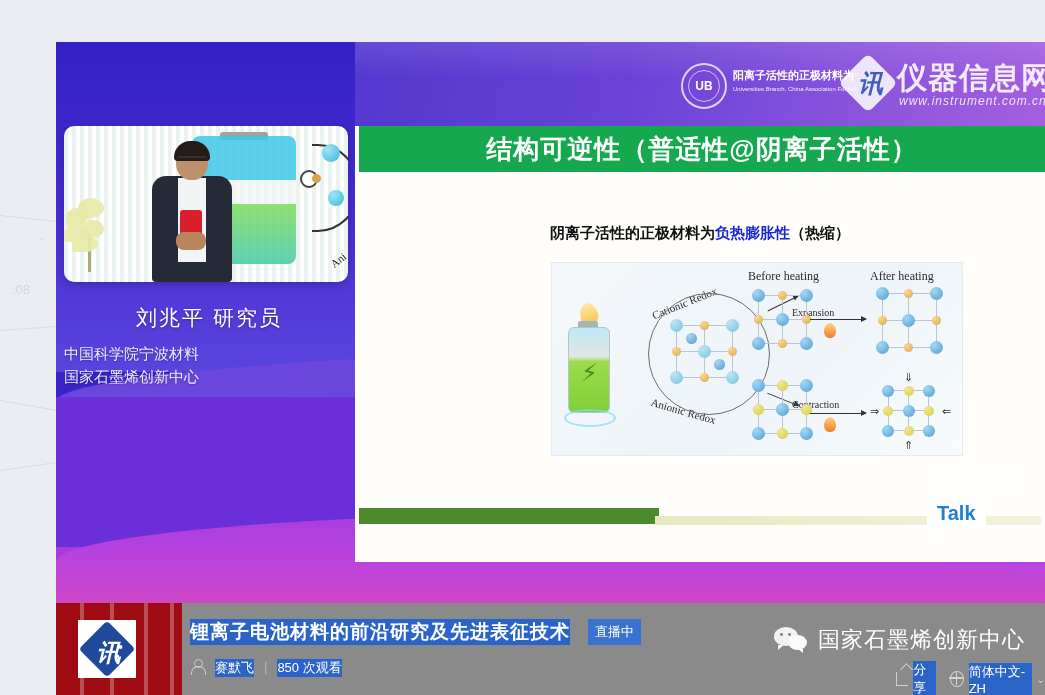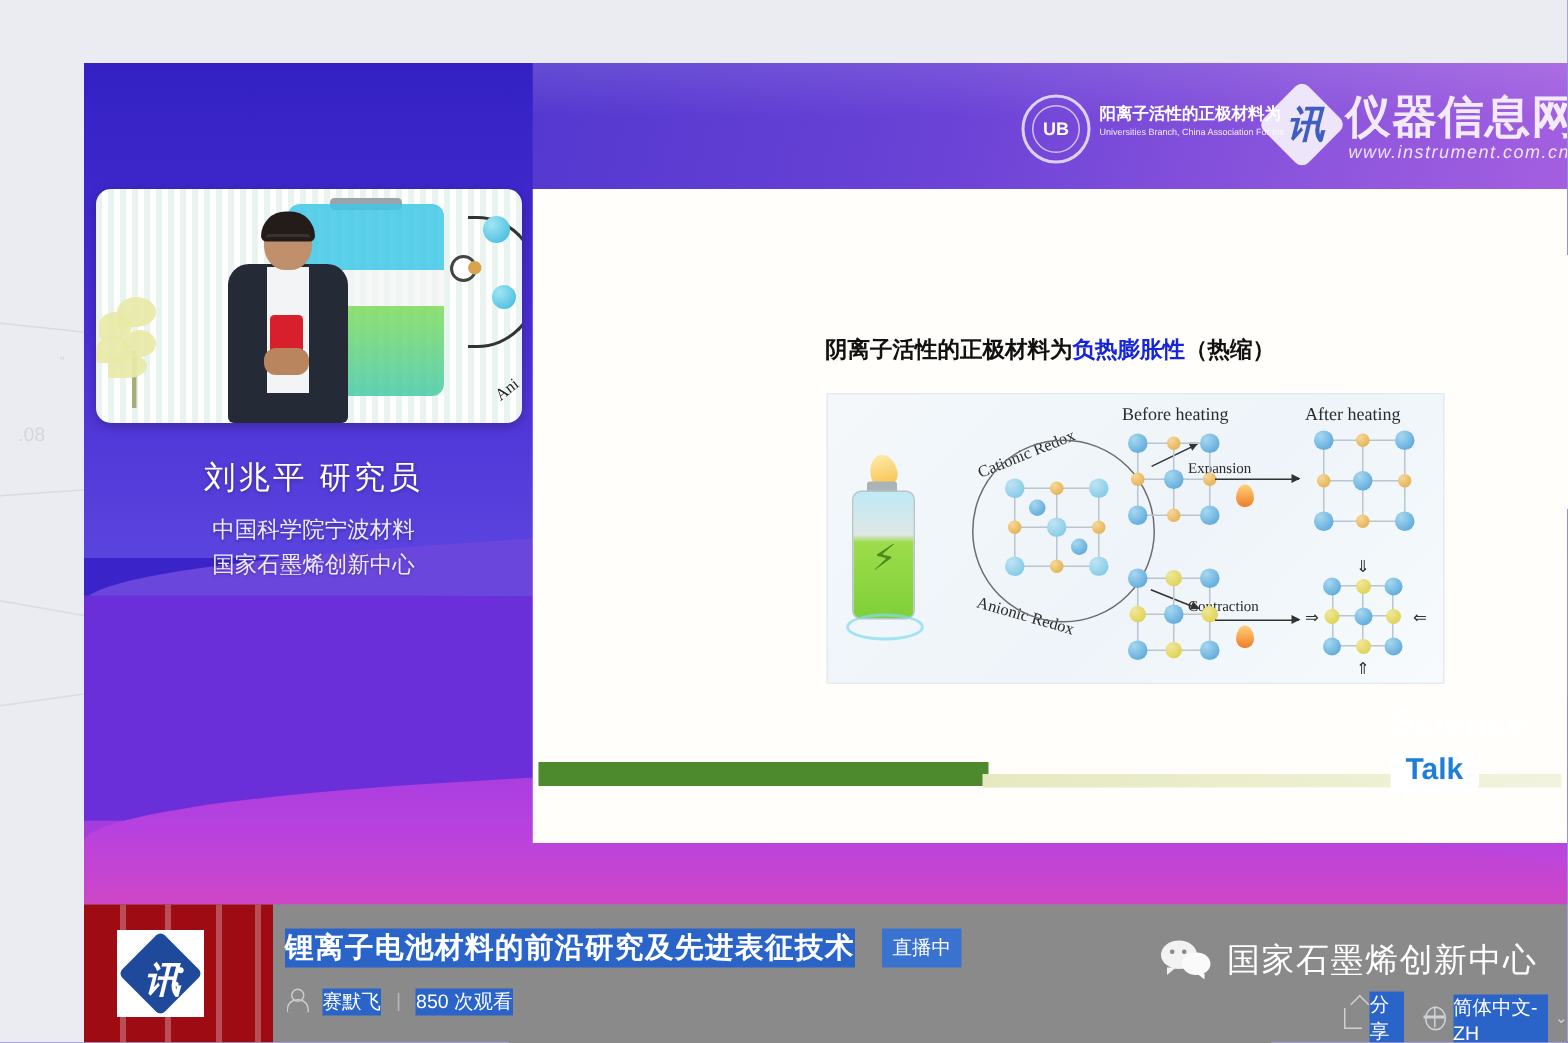--- a/index.html
+++ b/index.html
@@ -71,21 +71,21 @@
     border-top:2px solid #3a3230;border-radius:3px;}
   #p-suit{position:absolute;left:2px;top:32px;width:80px;height:106px;
     background:#242a36;border-radius:14px 14px 4px 4px;}
   #p-shirt{position:absolute;left:28px;top:34px;width:28px;height:84px;background:#f3f4f6;}
   #p-tiebar{position:absolute;left:30px;top:92px;width:24px;height:8px;background:#2a2f3a;}
   #p-mic{position:absolute;left:30px;top:66px;width:22px;height:26px;background:#d8202c;border-radius:3px;}
   #p-hand{position:absolute;left:26px;top:88px;width:30px;height:18px;background:#b9855f;border-radius:8px;}
 
   #speaker-name{margin-top:22px;text-align:center;color:#fff;font-size:21px;letter-spacing:2px;
     text-shadow:0 1px 3px rgba(0,0,0,.35);}
-  #speaker-org{margin-top:10px;text-align:center;color:#f0ecff;font-size:15px;line-height:1.55;
+  #speaker-org{margin-top:10px;text-align:left;color:#f0ecff;font-size:15px;line-height:1.55;
     text-shadow:0 1px 2px rgba(0,0,0,.3);}
 
   
   #slide{position:absolute;left:299px;top:0;width:690px;height:520px;overflow:hidden;}
   #slide-header{position:absolute;left:0;top:0;width:690px;height:84px;
     background:linear-gradient(105deg,#5338cf 0%,#6a42d6 40%,#8c55dd 75%,#a45fe0 100%);}
   #slide-header:before{content:"";position:absolute;left:0;top:0;width:100%;height:36px;
     background:linear-gradient(180deg,rgba(255,255,255,.10),rgba(255,255,255,0));}
   #ub-logo{position:absolute;left:326px;top:21px;width:42px;height:42px;border-radius:50%;
     border:2px solid rgba(255,255,255,.75);display:flex;align-items:center;justify-content:center;}
@@ -290,20 +290,23 @@
         </div>
         <div id="watermark">
           <div id="wm-diamond"></div>
           <div id="wm-squig">讯</div>
           <div id="wm-cn">仪器信息网</div>
           <div id="wm-url">www.instrument.com.cn</div>
         </div>
       </div>
 
       <div id="slide-body">
+        <div id="slide-title-bar">
+          <div id="slide-title">结构可逆性（普适性@阴离子活性）</div>
+        </div>
 
         <div class="slide-line" id="line2">
           <span>阴离子活性的正极材料为</span><span class="hl">负热膨胀性</span><span>（热缩）</span>
         </div>
 
         <div id="figure">
           <div class="fg-txt" id="fg-before">Before heating</div>
           <div class="fg-txt" id="fg-after">After heating</div>
           <div class="fg-txt" id="fg-expansion">Expansion</div>
           <div class="fg-txt" id="fg-contraction">Contraction</div>

